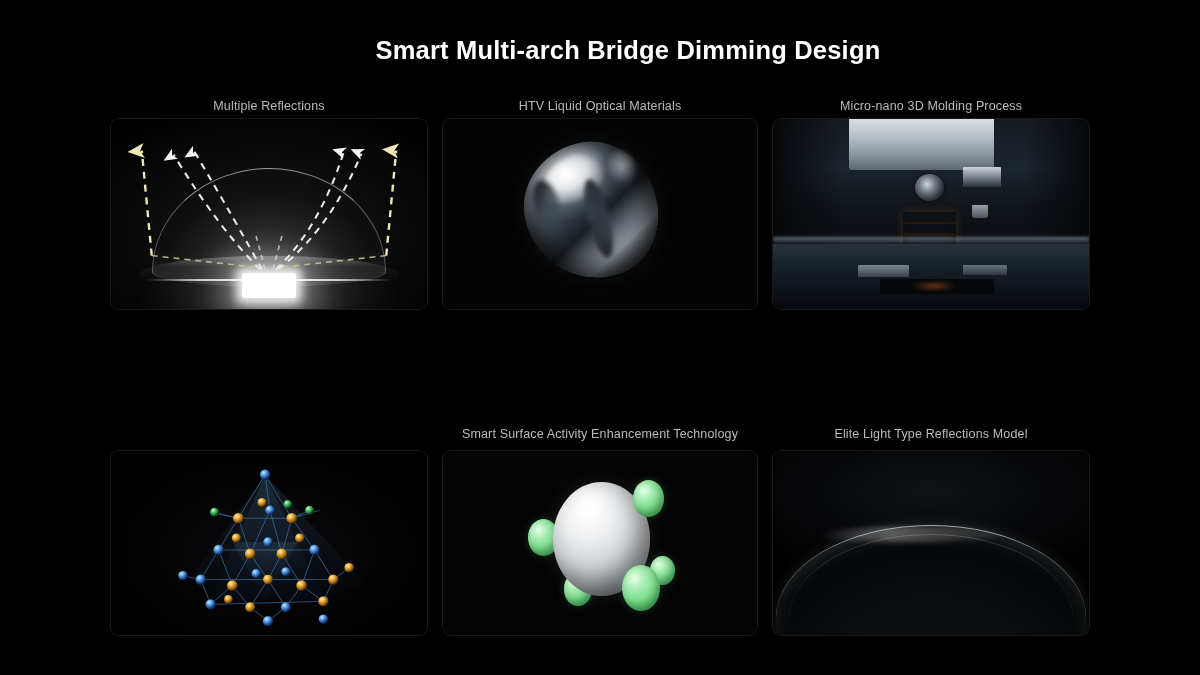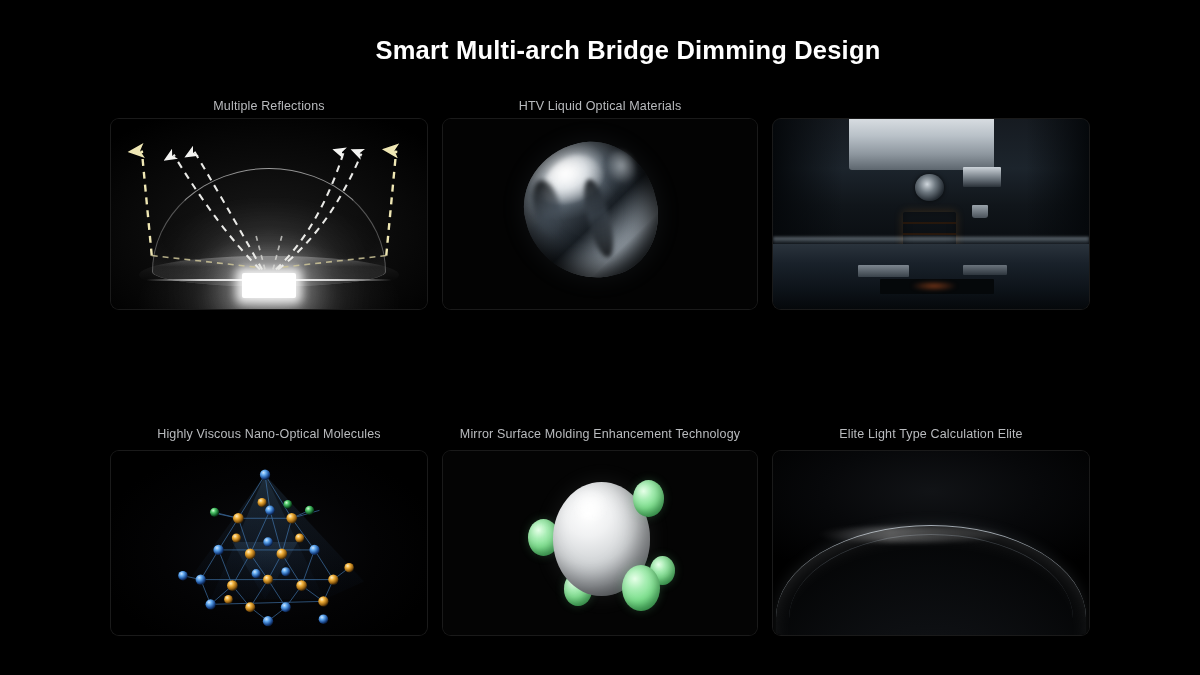--- a/index.html
+++ b/index.html
@@ -331,20 +331,21 @@
 <body>
 
 <div class="page">
 
   <h1 class="section-title" id="title-1">Smart Multi-arch Bridge Dimming Design</h1>
 
   <div class="caption" style="left:442px; top:99px; width:316px;">HTV Liquid Optical Materials</div>
 
   <div class="caption" style="left:110px; top:99px; width:318px;">Multiple Reflections</div>
 
+  <div class="caption" style="left:772px; top:99px; width:318px;">Micro-nano 3D Molding Process</div>
 
   <div class="panel r1 c1">
     <div class="p1-bg"></div>
     <div class="dome"></div>
     <div class="dome-base"></div>
     <div class="dome-rim"></div>
     <div class="led"></div>
 
     <svg class="p1-svg" viewBox="0 0 318 192" preserveAspectRatio="none">
       <defs>
@@ -401,25 +402,24 @@
     <div class="p3-needle"></div>
     <div class="p3-nozzle2"></div>
     <div class="p3-bed"></div>
     <div class="p3-bed-plate"></div>
     <div class="p3-bed-plate2"></div>
     <div class="p3-bed-slot"></div>
     <div class="p3-glow"></div>
   </div>
 
 
-  <div class="caption" style="left:110px; top:427px; width:318px;">Highly Viscous Nano-Optical Molecules</div>
-
-  <div class="caption" style="left:432px; top:427px; width:336px;">Mirror Surface Molding Enhancement Technology</div>
-
-  <div class="caption" style="left:772px; top:427px; width:318px;">Elite Light Type Calculation Elite</div>
+
+  <div class="caption" style="left:432px; top:427px; width:336px;">Smart Surface Activity Enhancement Technology</div>
+
+  <div class="caption" style="left:772px; top:427px; width:318px;">Elite Light Type Reflections Model</div>
 
   <div class="panel r2 c1">
     <div class="p4-bg"></div>
     <svg class="p4-svg" viewBox="0 0 318 186" preserveAspectRatio="xMidYMid meet">
       <defs>
         <radialGradient id="g-blue" cx="35%" cy="30%" r="70%">
           <stop offset="0%" stop-color="#cfe6ff"></stop>
             <stop offset="35%" stop-color="#5fa8ef"></stop>
           <stop offset="75%" stop-color="#1f4f96"></stop>
             <stop offset="100%" stop-color="#0a1f44"></stop>

